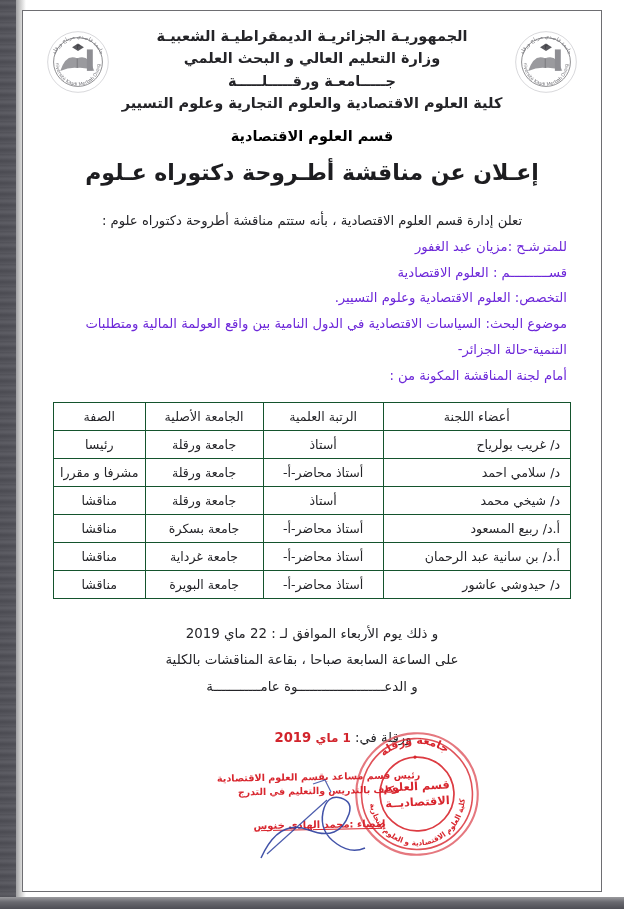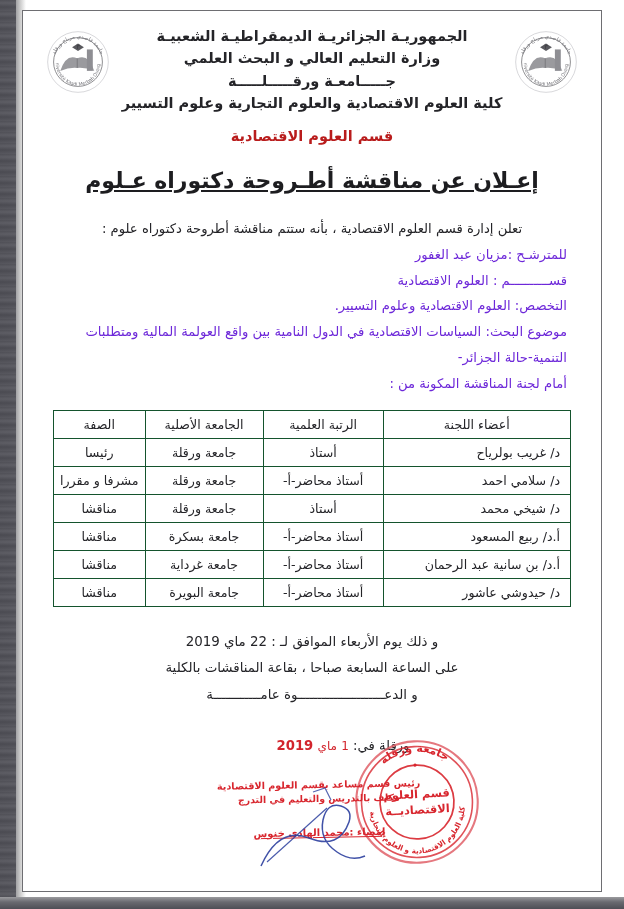--- a/index.html
+++ b/index.html
@@ -48,29 +48,28 @@
   .logo.left{left:18px;}
   .logo svg{width:74px;height:74px;display:block;}
 
   .hline{
     font-size:14.5px;color:#242428;line-height:1.55;
     letter-spacing:0px;font-weight:600;
   }
   .hline.l3{letter-spacing:0px;}
   .hline.l4{font-size:14.5px;}
   .dept{
-    margin-top:13px;font-size:14.5px;color:#b91c1c;font-weight:600;
+    margin-top:13px;font-size:14.5px;color:#000000;font-weight:600;
   }
 
   
   .title{
-    text-align:center;margin-top:20px;
+    text-align:center;margin-top:12px;
     font-size:22px;font-weight:700;color:#1d1d20;
     letter-spacing:.5px;
-    text-decoration:underline;
   }
 
   
   .bodywrap{margin:28px 34px 0 34px;}
   .pline{
     font-size:13.2px;color:#6d28d9;line-height:1.95;
     text-align:right;
   }
   .intro{text-align:center;font-size:13.2px;color:#242428;margin-bottom:6px;}
 
@@ -103,21 +102,21 @@
 
   
   .sigzone{
     position:relative;margin-top:26px;height:140px;
   }
   .sigtext{
     position:absolute;right:168px;top:4px;text-align:center;width:180px;
   }
   .sigdate{font-size:13.2px;color:#242428;}
   .sigdate .red{color:#d2242c;font-weight:700;}
-  .sigdate .redhand{color:#d2242c;font-weight:400;font-size:12px;}
+  .sigdate .redhand{color:#d2242c;font-weight:700;font-size:12px;}
   .sigrole{font-size:14px;color:#242428;margin-top:2px;}
 
   
   .redstamp{
     position:absolute;right:178px;top:44px;
     width:208px;text-align:center;
     color:#d8262e;font-weight:700;font-size:9.4px;line-height:1.5;
     transform:rotate(-1deg);
   }
   .redstamp .l1{font-size:9.6px;}

